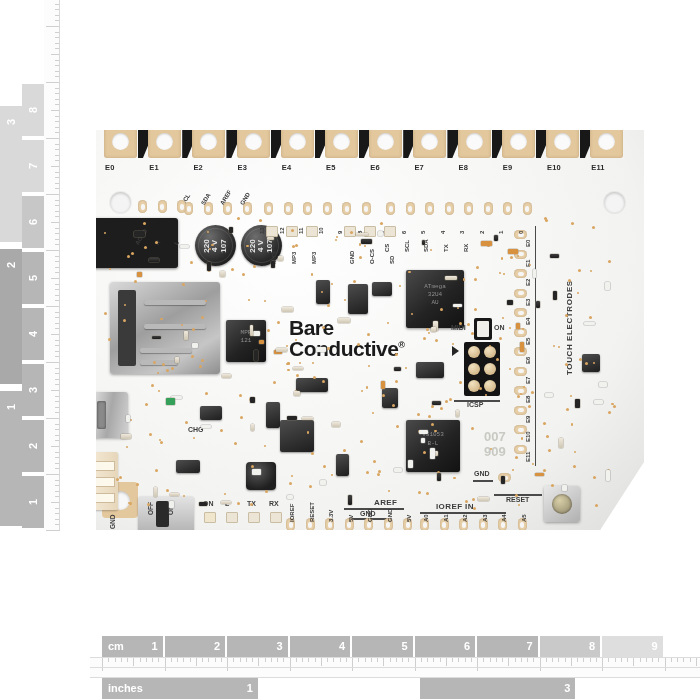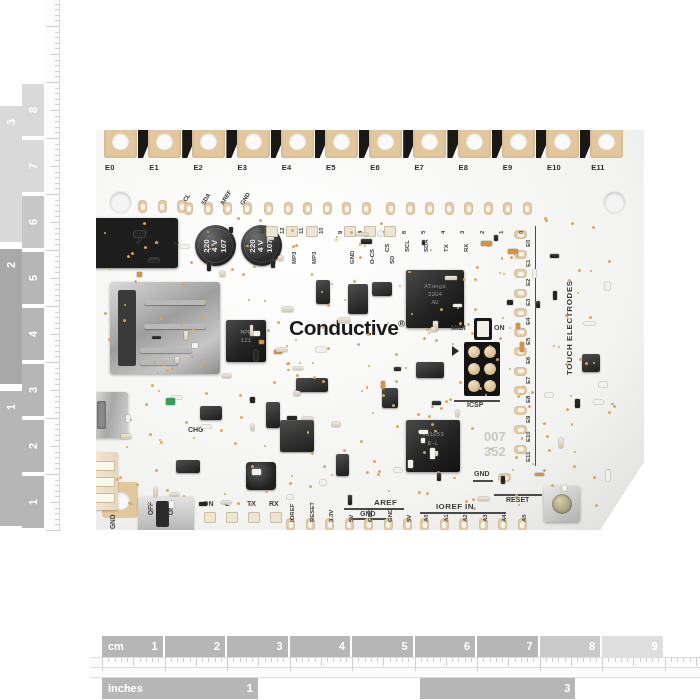--- a/index.html
+++ b/index.html
@@ -448,21 +448,21 @@
         <div class="pin" style="left:20px;top:21px;"></div>
       <div class="pin" style="left:4px;top:38px;"></div>
         <div class="pin" style="left:20px;top:38px;"></div>
     </div>
     <div class="tri" style="left:356px;top:216px;"></div>
     <div class="silk" style="left:371px;top:271px;">ICSP</div>
     <div class="silkline" style="left:358px;top:270px;width:46px;"></div>
 
     <div style="position:absolute;left:388px;top:300px;color:#c9c9c4;font-size:13px;font-weight:bold;line-height:1.12;">
       <div>007</div>
-      <div>352</div>
+      <div>909</div>
     </div>
 
     <div class="silk rot90 big" style="left:478px;top:236px;letter-spacing:.6px;">TOUCH ELECTRODES</div>
 
     <div id="side-epins">
         <div class="ppad wide" style="left: 418px; top: 100px;">
           <i></i>
         </div>
         <div class="plab rot90" style="left: 435px; top: 111px;">E0</div>
         <div class="ppad wide" style="left: 418px; top: 119.5px;">
@@ -517,20 +517,21 @@
       </div>
     <div class="silk" style="left:378px;top:340px;">GND</div>
     <div class="silkline" style="left:377px;top:350px;width:20px;"></div>
 
     <div class="silk" style="left:410px;top:366px;">RESET</div>
     <div class="silkline" style="left:398px;top:364px;width:48px;"></div>
 
     <div class="silk" style="left:92px;top:296px;">CHG</div>
 
     <div id="logo" style="left:193px;top:188px;">
+      <div>Bare</div>
       <div><span>Conductive</span><sup>®</sup></div>
     </div>
 
     <div class="silk rot90" style="left:58px;top:378px;font-size:6.5px;">OFF</div>
     <div class="silk rot90" style="left:78px;top:378px;font-size:6.5px;">ON</div>
     <div class="silk rot90" style="left:20px;top:392px;font-size:6.5px;">GND</div>
 
     <div id="statusleds">
         <div class="ledpad lit" style="left: 108px; top: 382px;"></div>
         <div class="silk" style="left: 107px; top: 370px;">ON</div>

